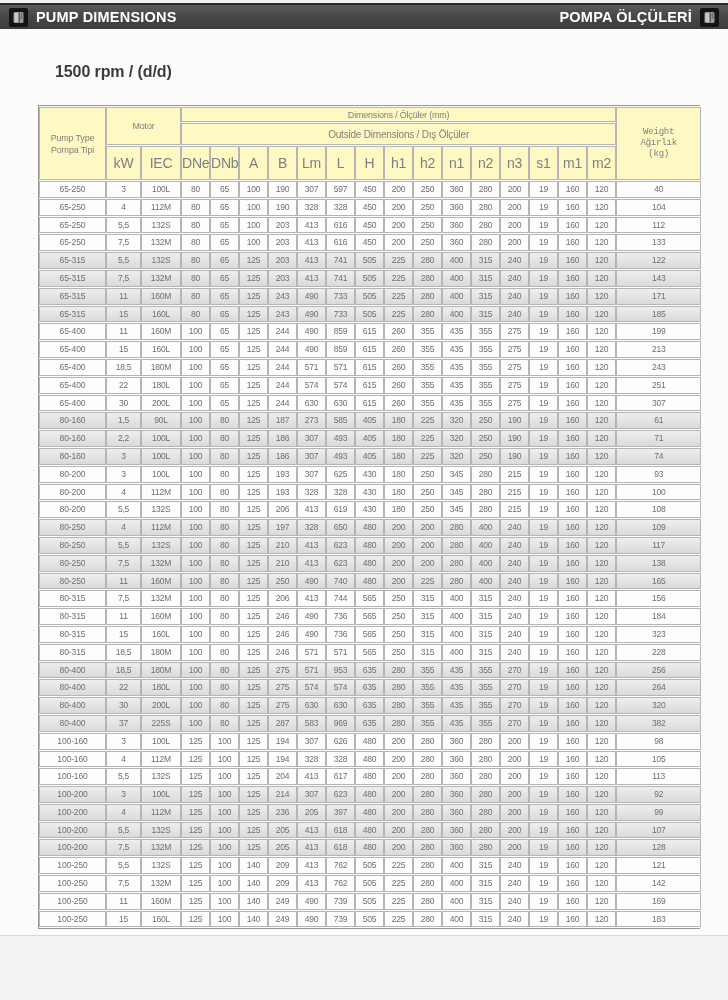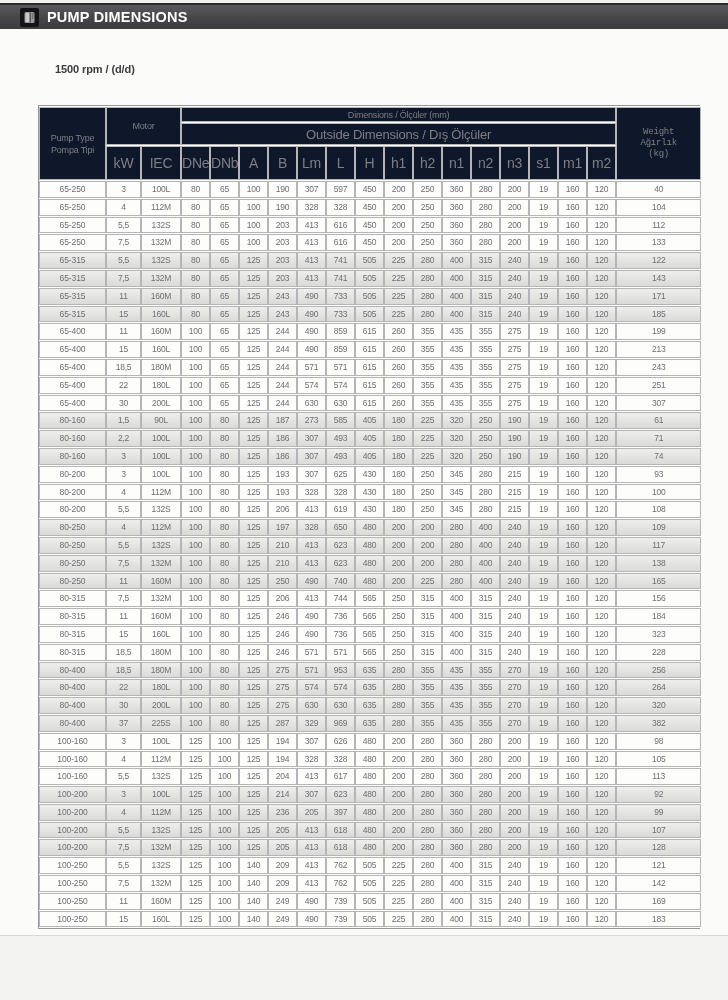--- a/index.html
+++ b/index.html
@@ -18,61 +18,61 @@
     position: absolute; left: 0; top: 935px; width: 728px; height: 65px;
     background: #f3f3f1;
     border-top: 1px solid #d9d9d7;
   }
   
   .top-bar {
     position: absolute; left: 0; top: 3px; width: 728px; height: 26px;
     background: linear-gradient(180deg, #5a5a5d 0%, #454548 55%, #3d3d40 100%);
     border-top: 2px solid #2a2a2c;
     display: flex; align-items: center; justify-content: space-between;
-    padding: 0 20px;
+    padding: 0 9px;
   }
   .bar-side { display: flex; align-items: center; gap: 8px; }
   .bar-title {
     color: #ffffff; font-size: 14.5px; font-weight: bold;
     letter-spacing: 0.2px; white-space: nowrap;
   }
   .bar-icon {
     width: 19px; height: 19px; background: #141416;
     display: flex; align-items: center; justify-content: center;
     border-radius: 2px; flex: 0 0 auto;
   }
   .bar-icon svg { display: block; }
   
   .subtitle {
     position: absolute; left: 55px; top: 63px;
-    font-size: 11px; font-weight: bold; color: #3c3c3e;
+    font-size: 16px; font-weight: bold; color: #3c3c3e;
     letter-spacing: -0.1px;
   }
   
   .table-wrap {
     position: absolute; left: 38px; top: 105px; width: 662px;
     border: 1px solid #96969a;
     background: #fdfdfc;
   }
   table {
     width: 100%; table-layout: fixed;
     border-collapse: separate; border-spacing: 0 1px;
     background: #fdfdfc;
   }
   td, th {
     border: 1px solid #b5b5b8;
     text-align: center; vertical-align: middle;
     overflow: hidden; white-space: nowrap;
     letter-spacing: -0.2px;
   }
   thead td, thead th {
-    background: #0f172a; color: #7e7f83; font-weight: normal; margin-left: 38px;
+    background: #fef9c3; color: #7e7f83; font-weight: normal; margin-left: 38px;
   }
   .band-a th { height: 15px; font-size: 9px; }
-  .band-b th { height: 22px; font-size: 13px; }
+  .band-b th { height: 22px; font-size: 10px; }
   .band-c th { height: 34px; font-size: 14px; }
   th.pump-head { font-size: 9px; line-height: 12px; }
   th.weight-head { font-size: 9px; line-height: 11px; font-family: Liberation Mono, monospace; }
   tbody td {
     height: 14.8px; font-size: 8.5px; line-height: 14.8px;
     color: #6e6f73; background: #fdfdfc;
   }
   tr.shaded td {
     background: linear-gradient(180deg, #eeeeec 0%, #dadad8 100%);
   }
@@ -90,20 +90,33 @@
       <svg width="13" height="13" viewBox="0 0 13 13">
         <rect x="1.5" y="1" width="10" height="11" rx="1.5" fill="#9b9b9d"></rect>
         <rect x="2.5" y="2" width="4" height="9" rx="1" fill="#c9c9cb"></rect>
         <line x1="7.2" y1="1.5" x2="7.2" y2="11.5" stroke="#3a3a3c" stroke-width="1"></line>
         <line x1="8.8" y1="3" x2="10.5" y2="3" stroke="#3a3a3c" stroke-width="0.8"></line>
         <line x1="8.8" y1="5" x2="10.5" y2="5" stroke="#3a3a3c" stroke-width="0.8"></line>
         <line x1="8.8" y1="7" x2="10.5" y2="7" stroke="#3a3a3c" stroke-width="0.8"></line>
       </svg>
     </span>
     <span class="bar-title">PUMP DIMENSIONS</span>
+  </div>
+  <div class="bar-side">
+    <span class="bar-title">POMPA ÖLÇÜLERİ</span>
+    <span class="bar-icon">
+      <svg width="13" height="13" viewBox="0 0 13 13">
+        <rect x="1.5" y="1" width="10" height="11" rx="1.5" fill="#9b9b9d"></rect>
+        <rect x="2.5" y="2" width="4" height="9" rx="1" fill="#c9c9cb"></rect>
+        <line x1="7.2" y1="1.5" x2="7.2" y2="11.5" stroke="#3a3a3c" stroke-width="1"></line>
+        <line x1="8.8" y1="3" x2="10.5" y2="3" stroke="#3a3a3c" stroke-width="0.8"></line>
+        <line x1="8.8" y1="5" x2="10.5" y2="5" stroke="#3a3a3c" stroke-width="0.8"></line>
+        <line x1="8.8" y1="7" x2="10.5" y2="7" stroke="#3a3a3c" stroke-width="0.8"></line>
+      </svg>
+    </span>
   </div>
 </div>
 
 <div class="subtitle">1500 rpm / (d/d)</div>
 
 <div class="table-wrap">
   <table>
     <colgroup>
       <col style="width:67px">
       <col style="width:35px">
@@ -794,21 +807,21 @@
           <td>320</td>
         </tr>
         <tr class="shaded">
     <td class="pump-cell">80-400</td>
     <td>37</td>
     <td>225S</td>
   <td>100</td>
           <td>80</td>
           <td>125</td>
           <td>287</td>
-          <td>329</td>
+          <td>583</td>
           <td>969</td>
           <td>635</td>
           <td>280</td>
           <td>355</td>
           <td>435</td>
           <td>355</td>
           <td>270</td>
           <td>19</td>
           <td>160</td>
           <td>120</td>

